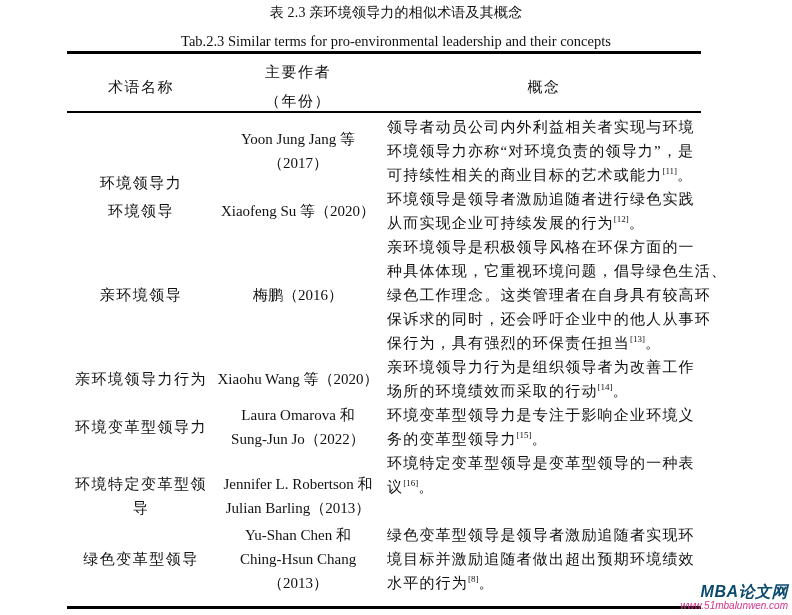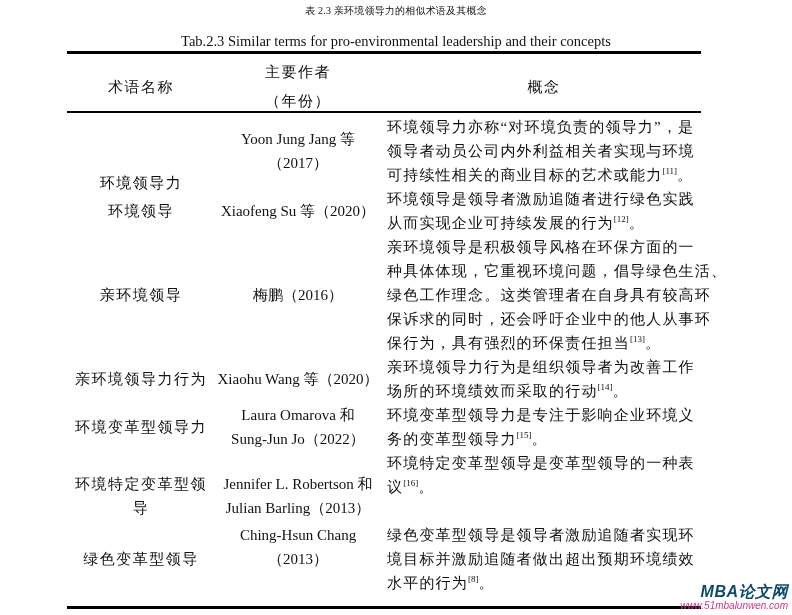--- a/index.html
+++ b/index.html
@@ -1,18 +1,18 @@
 <!DOCTYPE html>
 <html><head>
 <meta charset="utf-8">
 <style>
   html, body { margin:0; padding:0; background:#ffffff; }
   body { width:792px; height:615px; position:relative; overflow:hidden;
          font-family: "Liberation Serif", "DejaVu Serif", serif; color:#111; }
-  .cap-cn { position:absolute; left:0; width:792px; top:4px; text-align:center; font-size:10px; letter-spacing:0.2px; }
+  .cap-cn { position:absolute; left:0; width:792px; top:4px; text-align:center; font-size:14px; letter-spacing:0.2px; }
   .cap-en { position:absolute; left:0; width:792px; top:33px; text-align:center; font-size:14.5px; }
   .rule { position:absolute; left:67px; width:634px; background:#000; }
   .r-top { top:51px; height:3px; }
   .r-mid { top:111px; height:2px; }
   .r-bot { top:606px; height:3px; }
   .cell { position:absolute; font-size:15px; line-height:24px; }
   .c1 { left:67px; width:148px; text-align:center; letter-spacing:1.5px; }
   .c2 { left:212px; width:172px; text-align:center; }
   .c3 { left:387px; width:314px; text-align:justify; letter-spacing:1.2px; }
   .hdr2 { position:absolute; left:212px; width:172px; text-align:center; font-size:15px; letter-spacing:1.5px; }
@@ -41,22 +41,22 @@
 <div id="rows">
     <div>
       <div class="cell c1" style="top: 139px; margin-top: 32px;">
         <span class="line">环境领导力</span>
       </div>
       <div class="cell c2" style="top: 127px;">
         <span class="line">Yoon Jung Jang 等</span>
         <span class="line">（2017）</span>
       </div>
       <div class="cell c3" style="top: 115px;">
+        <span class="line"><span>领导者动员公司内外利益相关者实现与环境</span></span>
         <span class="line"><span>环境领导力亦称“对环境负责的领导力”，是</span></span>
-        <span class="line"><span>领导者动员公司内外利益相关者实现与环境</span></span>
         <span class="line"><span>可持续性相关的商业目标的艺术或能力</span><sup>[11]</sup><span>。</span></span>
       </div>
     </div>
     <div>
       <div class="cell c1" style="top: 199px;">
         <span class="line">环境领导</span>
       </div>
       <div class="cell c2" style="top: 199px;">
         <span class="line">Xiaofeng Su 等（2020）</span>
       </div>
@@ -117,20 +117,21 @@
       <div class="cell c3" style="top: 451px;">
         <span class="line"><span>环境特定变革型领导是变革型领导的一种表</span></span>
         <span class="line"><span>议</span><sup>[16]</sup><span>。</span></span>
       </div>
     </div>
     <div>
       <div class="cell c1" style="top: 547px;">
         <span class="line">绿色变革型领导</span>
       </div>
       <div class="cell c2" style="top: 523px;">
+        <span class="line">Yu-Shan Chen  和</span>
         <span class="line">Ching-Hsun Chang</span>
         <span class="line">（2013）</span>
       </div>
       <div class="cell c3" style="top: 523px;">
         <span class="line"><span>绿色变革型领导是领导者激励追随者实现环</span></span>
         <span class="line"><span>境目标并激励追随者做出超出预期环境绩效</span></span>
         <span class="line"><span>水平的行为</span><sup>[8]</sup><span>。</span></span>
       </div>
     </div>
   </div>

